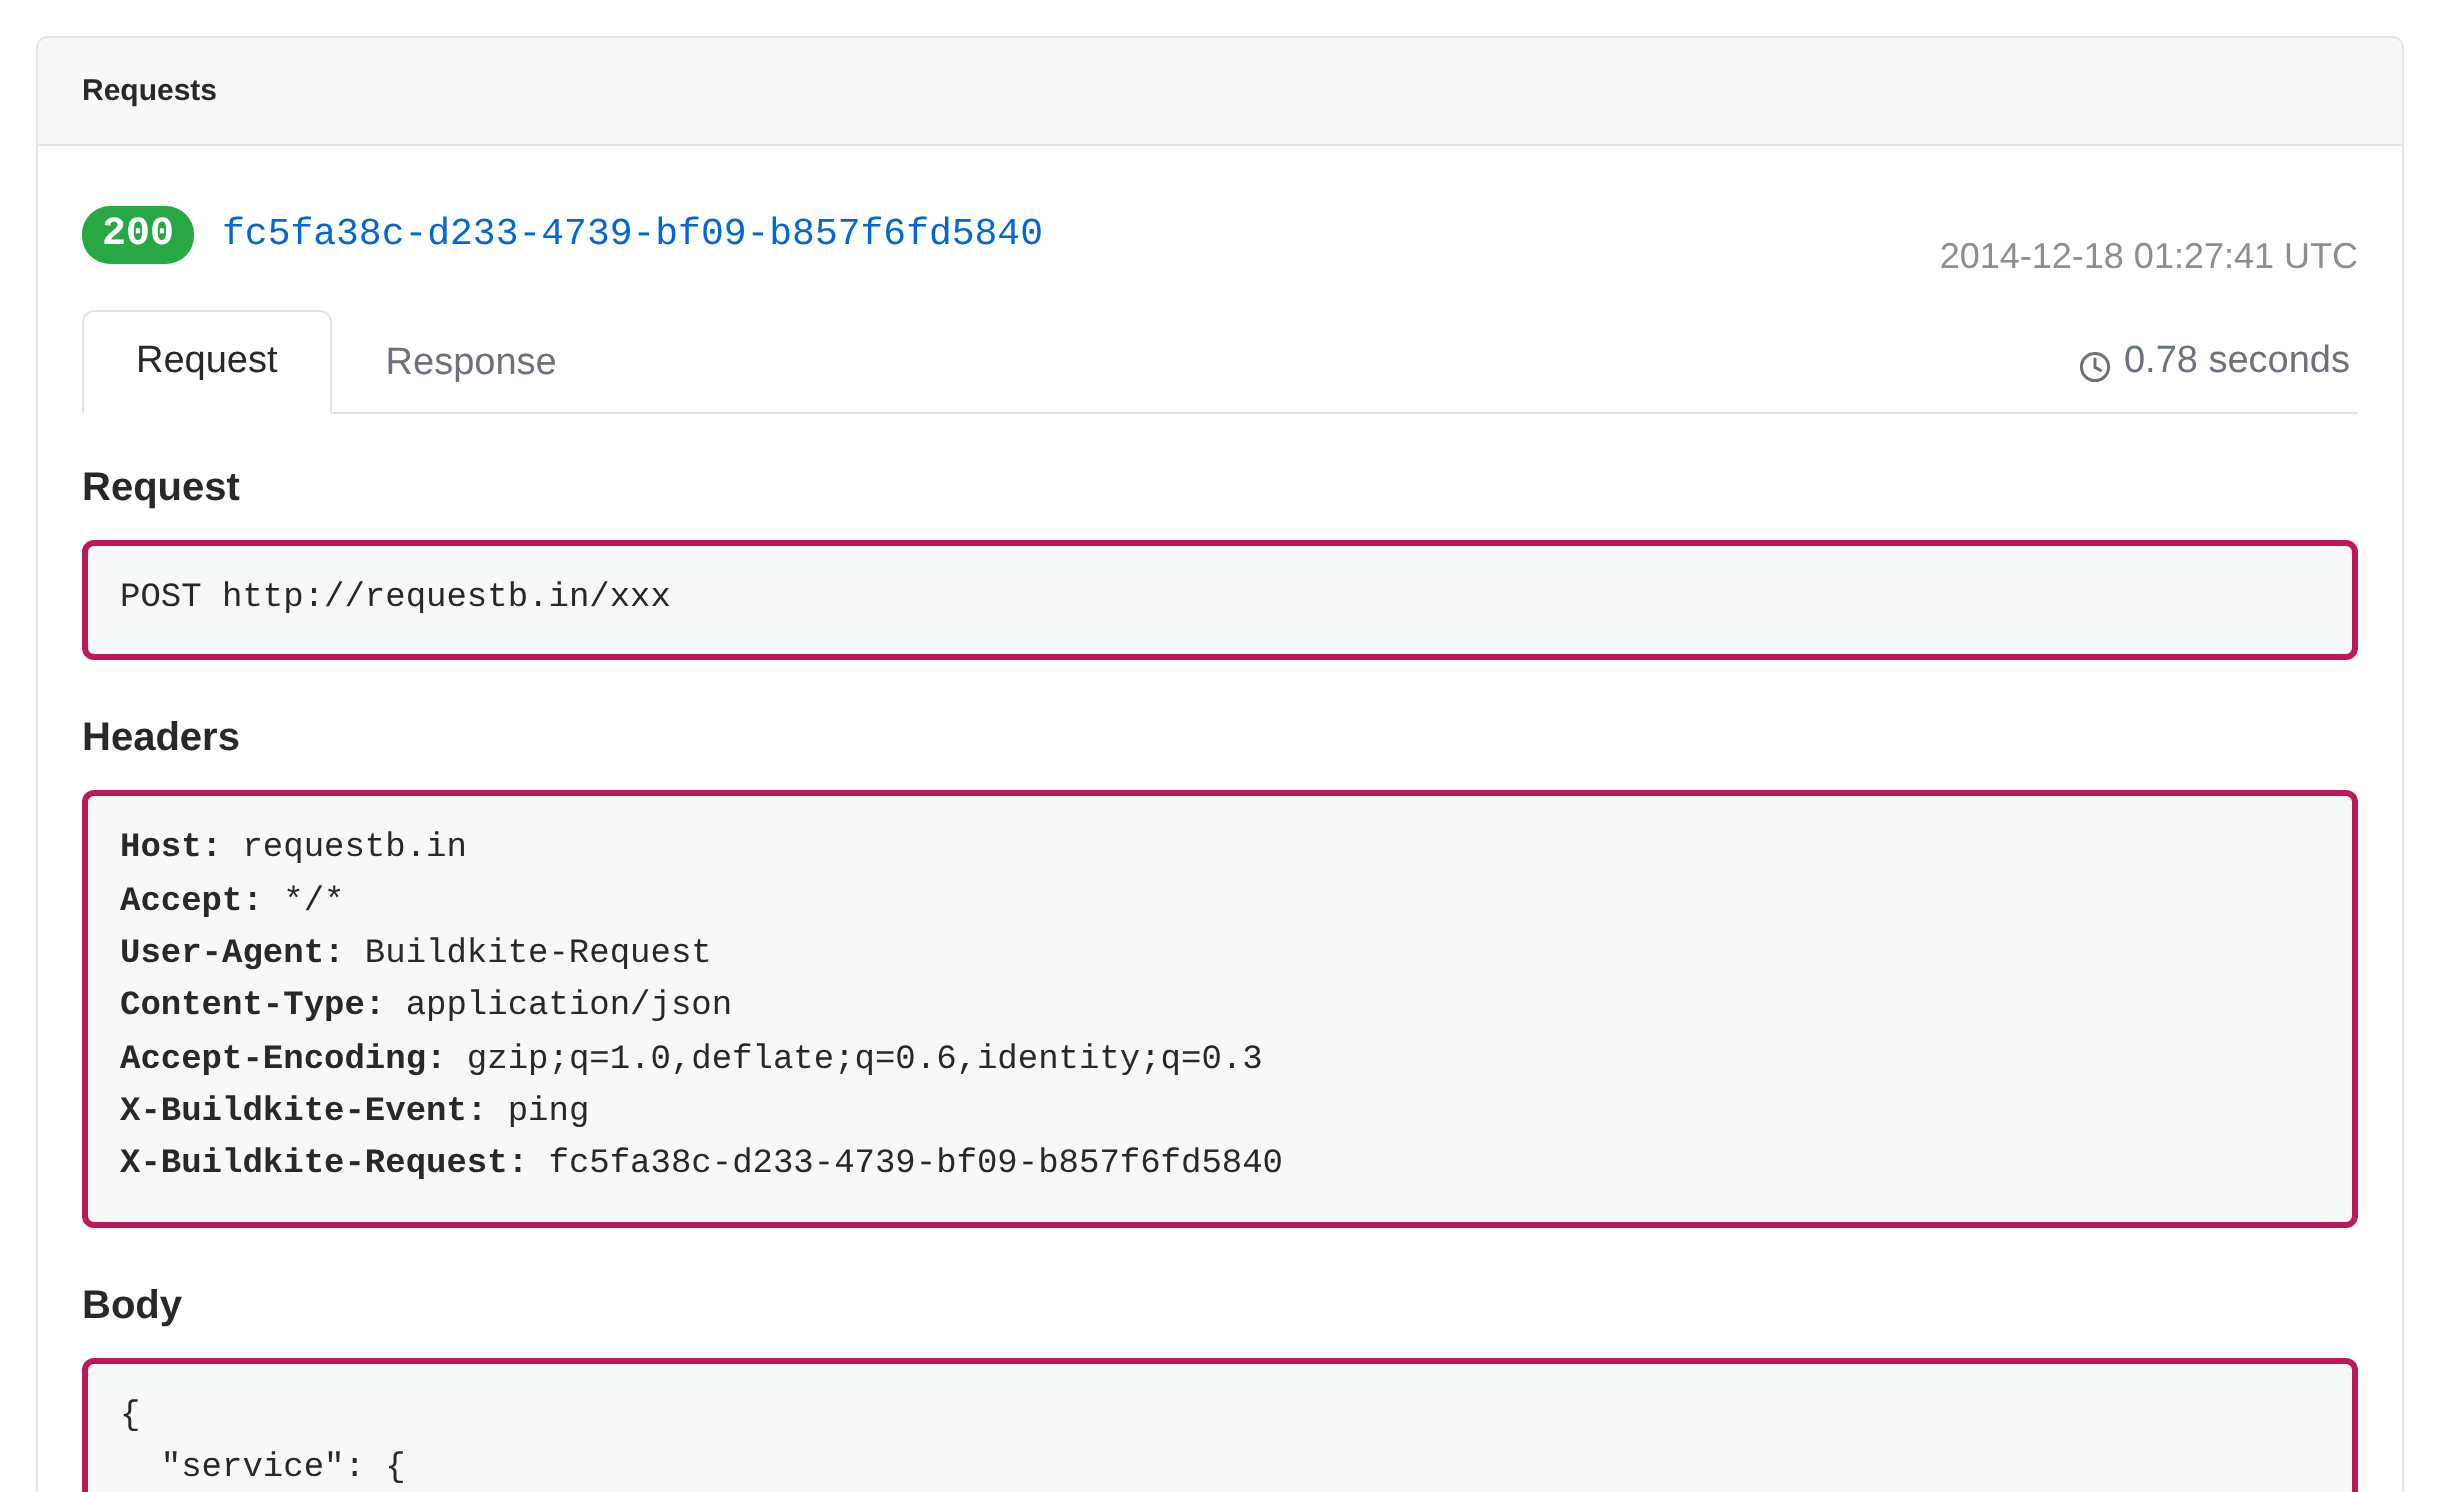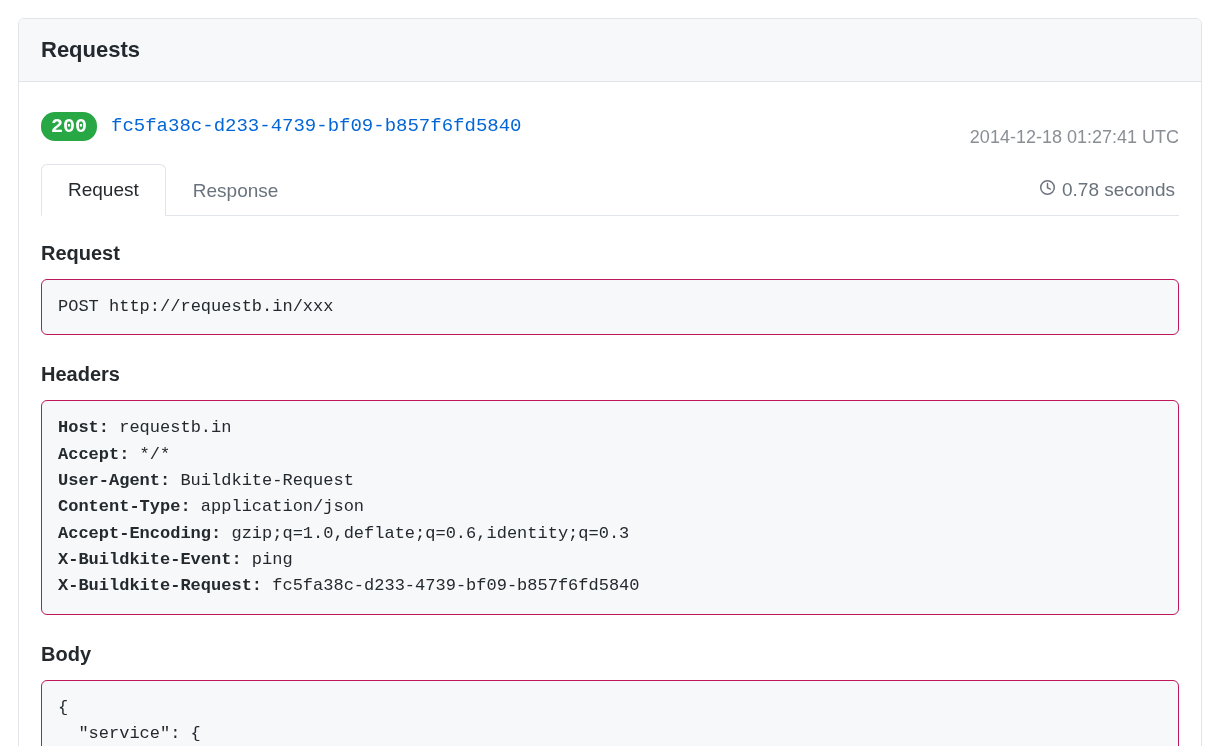--- a/index.html
+++ b/index.html
@@ -15,21 +15,21 @@
     border: 1px solid #e1e4e8;
     border-radius: 6px;
     margin: 18px;
     overflow: hidden;
   }
   .panel-header {
     background: #f6f8fa;
     padding: 18px 22px;
     border-bottom: 1px solid #e1e4e8;
     font-weight: 700;
-    font-size: 22px;
+    font-size: 15px;
   }
   .request-block {
     padding: 22px;
   }
   .top-row {
     display: flex;
     align-items: center;
     gap: 14px;
     margin-bottom: 16px;
   }
@@ -74,37 +74,37 @@
     color: #24292e;
     border: 1px solid #e1e4e8;
     border-bottom: 1px solid #fff;
     border-radius: 6px 6px 0 0;
     background: #fff;
   }
   .duration {
     color: #6a737d;
     font-size: 19px;
     display: flex;
-    align-items: flex-start;
+    align-items: flex-end;
     gap: 6px;
     padding-right: 4px;
   }
   .clock-icon {
     width: 17px;
     height: 17px;
     display: inline-block;
   }
   .section-heading {
     font-weight: 700;
     font-size: 20px;
     margin: 0 0 14px 0;
   }
   .code-box {
     background: #f6f8fa;
-    border: 1px solid #be185d;
+    border: 3px solid #be185d;
     border-radius: 6px;
     padding: 14px 16px;
     font-family: "SFMono-Regular", Consolas, "Liberation Mono", Menlo, monospace;
     font-size: 17px;
     line-height: 1.55;
     white-space: pre-wrap;
     margin-bottom: 28px;
     color: #24292e;
   }
   .kv-line .k { font-weight: 700; text-align: right; }

